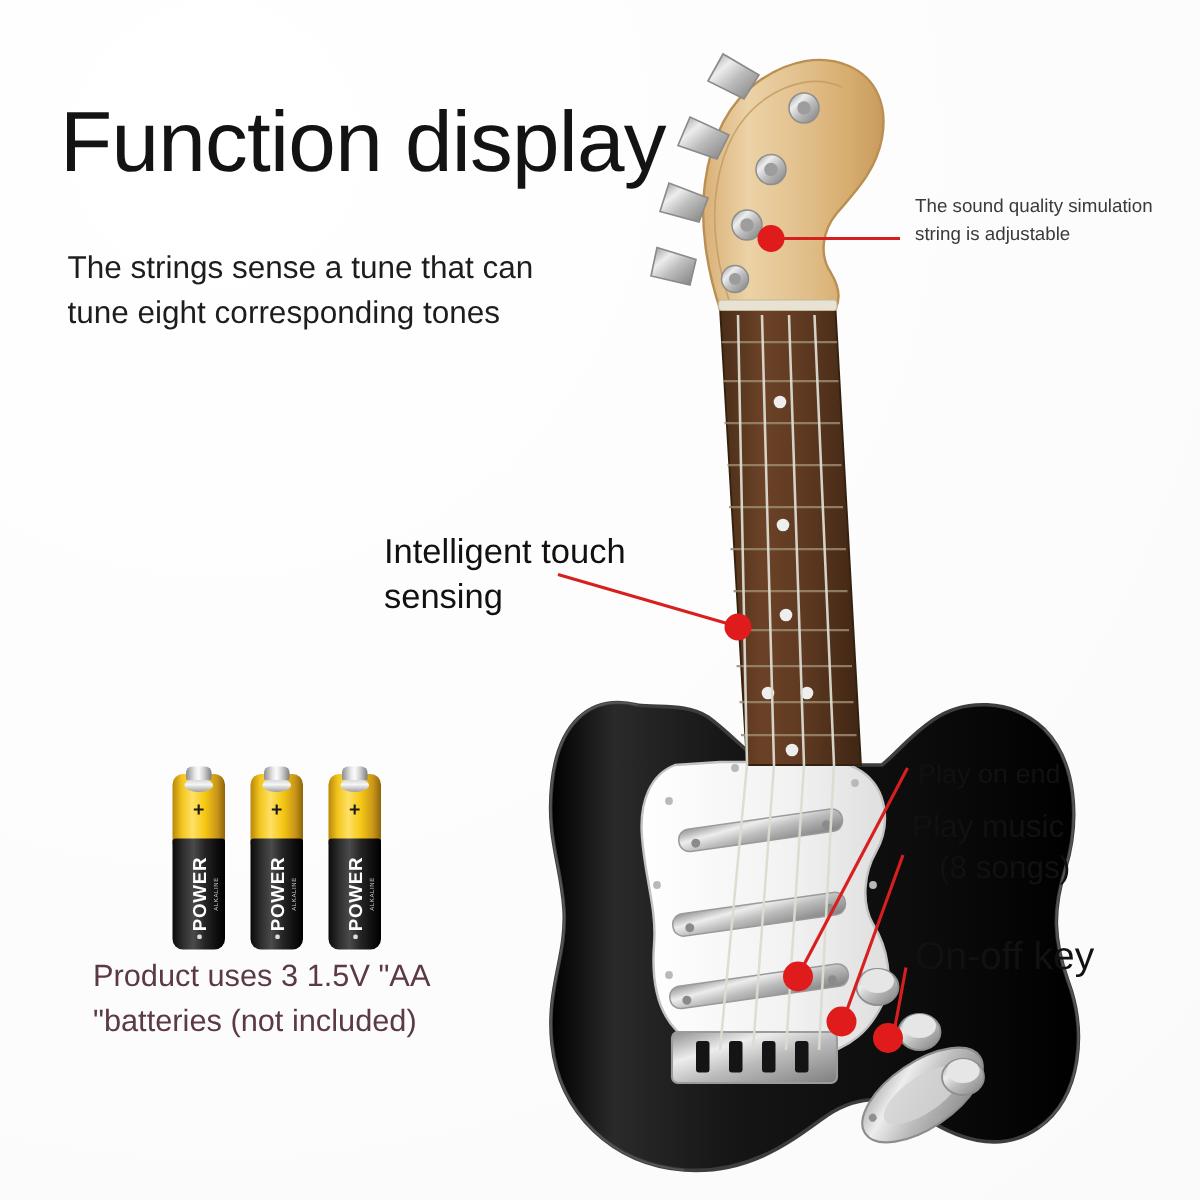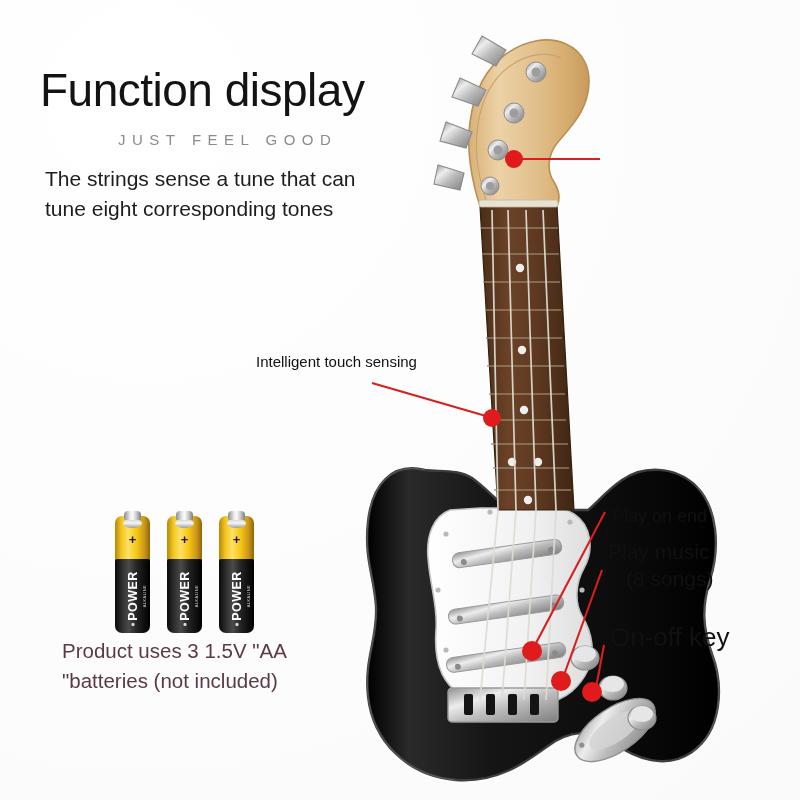--- a/index.html
+++ b/index.html
@@ -11,21 +11,21 @@
   }
   #page{
     position:absolute;inset:0;
     background:
       radial-gradient(circle at 18% 12%, #ffffff 0%, #fdfdfd 40%, #fafafa 100%);
   }
 
   
   .title{
     position:absolute;left:40px;top:66px;
-    font-size:46px;line-height:1.05;
+    font-size:57px;line-height:1.05;
     color:#131313;font-weight:400;
     letter-spacing:-0.5px;
     white-space:nowrap;
   }
   .subtitle{
     position:absolute;left:118px;top:131px;
     font-size:15px;color:#8c8c8c;
     letter-spacing:6.5px;font-weight:400;
     white-space:nowrap;
   }
@@ -41,21 +41,21 @@
     color:#111;
     font-weight:400;
   }
   .callout-small{
     left:610px;top:128px;width:180px;
     font-size:12.5px;line-height:1.52;
     color:#3a3a3a;
   }
   .callout-touch{
     left:256px;top:352px;width:200px;
-    font-size:15px;line-height:1.32;
+    font-size:23px;line-height:1.32;
     color:#111;
   }
   .callout-play-end{
     left:612px;top:506px;font-size:18px;white-space:nowrap;
   }
   .callout-play-music{
     left:608px;top:538px;font-size:21px;line-height:1.3;white-space:nowrap;
   }
   .callout-play-music .l2{display:block;padding-left:18px;text-align:center;}
   .callout-onoff{
@@ -128,21 +128,20 @@
   .leaders{position:absolute;inset:0;pointer-events:none;}
   .ldot{fill:#e01b1b;}
   .lline{stroke:#d81f1f;stroke-width:2.1;fill:none;}
 </style>
 </head>
 <body>
 
 <div id="page">
 
   <div class="title">Function display</div>
-  <div class="subtitle">JUST FEEL GOOD</div>
   <div class="lead">The strings sense a tune that can tune eight corresponding tones</div>
 
   <div class="batteries">
 
     <div class="battery b1">
       <div class="bat-tip"></div>
       <div class="bat-top"></div>
       <div class="bat-plus">+</div>
       <div class="bat-body">
         <span class="bat-word">POWER</span>
@@ -391,20 +390,21 @@
     <line class="lline" x1="605" y1="512" x2="535" y2="645"></line>
     <circle class="ldot" cx="532" cy="651" r="10"></circle>
 
     <line class="lline" x1="602" y1="570" x2="564" y2="675"></line>
     <circle class="ldot" cx="561" cy="681" r="10"></circle>
 
     <line class="lline" x1="604" y1="645" x2="596" y2="688"></line>
     <circle class="ldot" cx="592" cy="692" r="10"></circle>
   </svg>
 
+  <div class="callout callout-small">The sound quality simulation string is adjustable</div>
 
   <div class="callout callout-touch">Intelligent touch sensing</div>
 
   <div class="callout callout-play-end">Play on end</div>
 
   <div class="callout callout-play-music">
     <span class="l1">Play music</span>
     <span class="l2">(8 songs)</span>
   </div>
 

